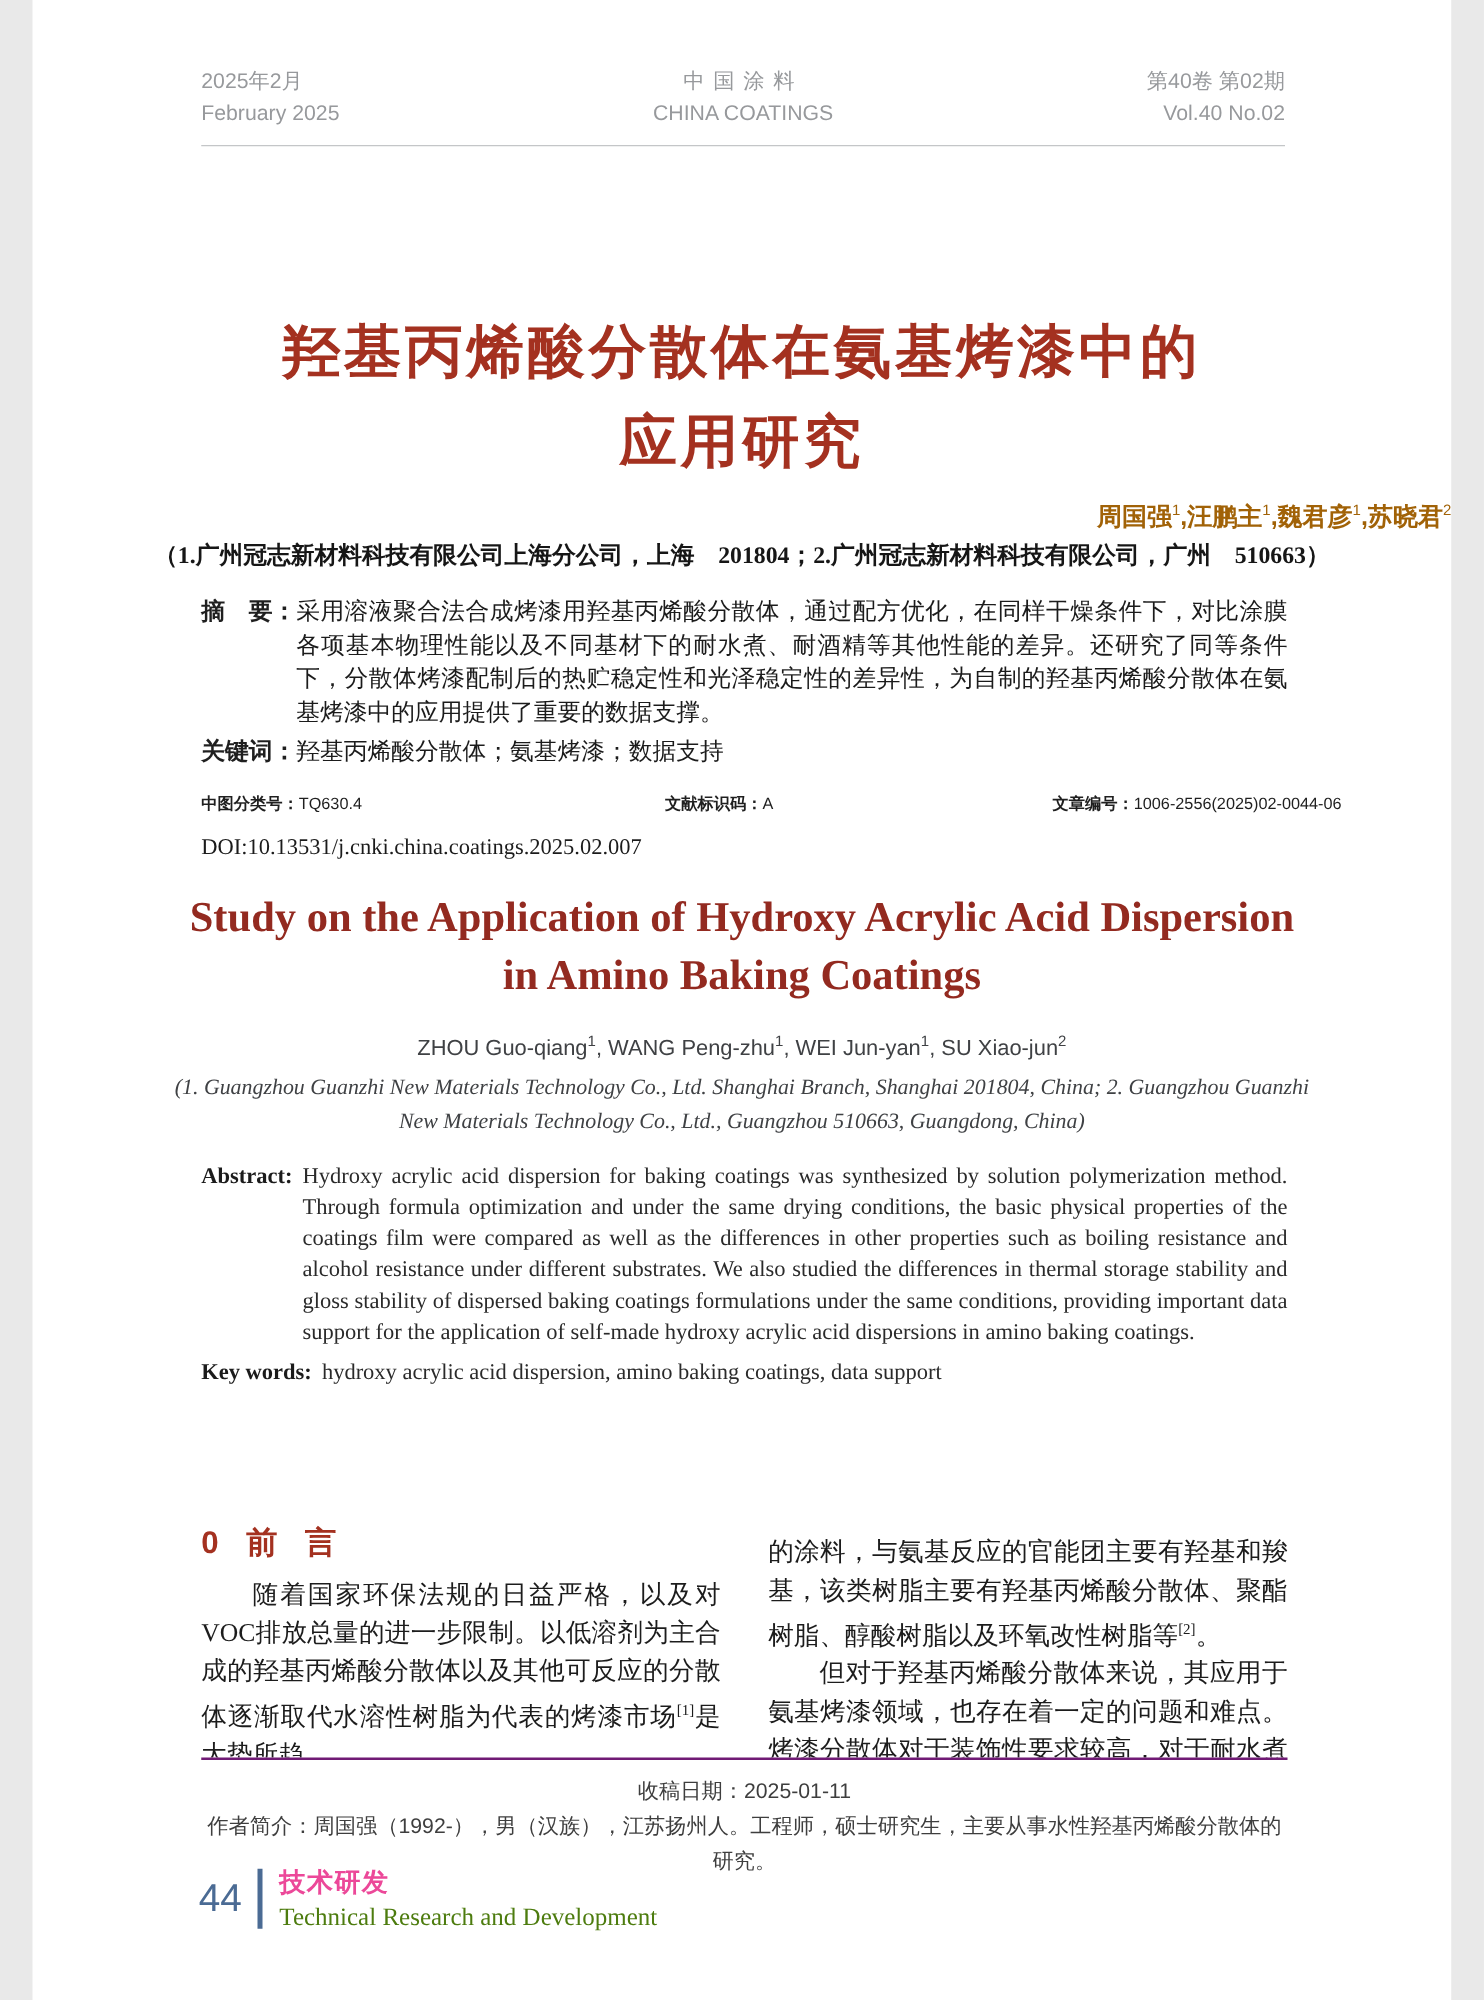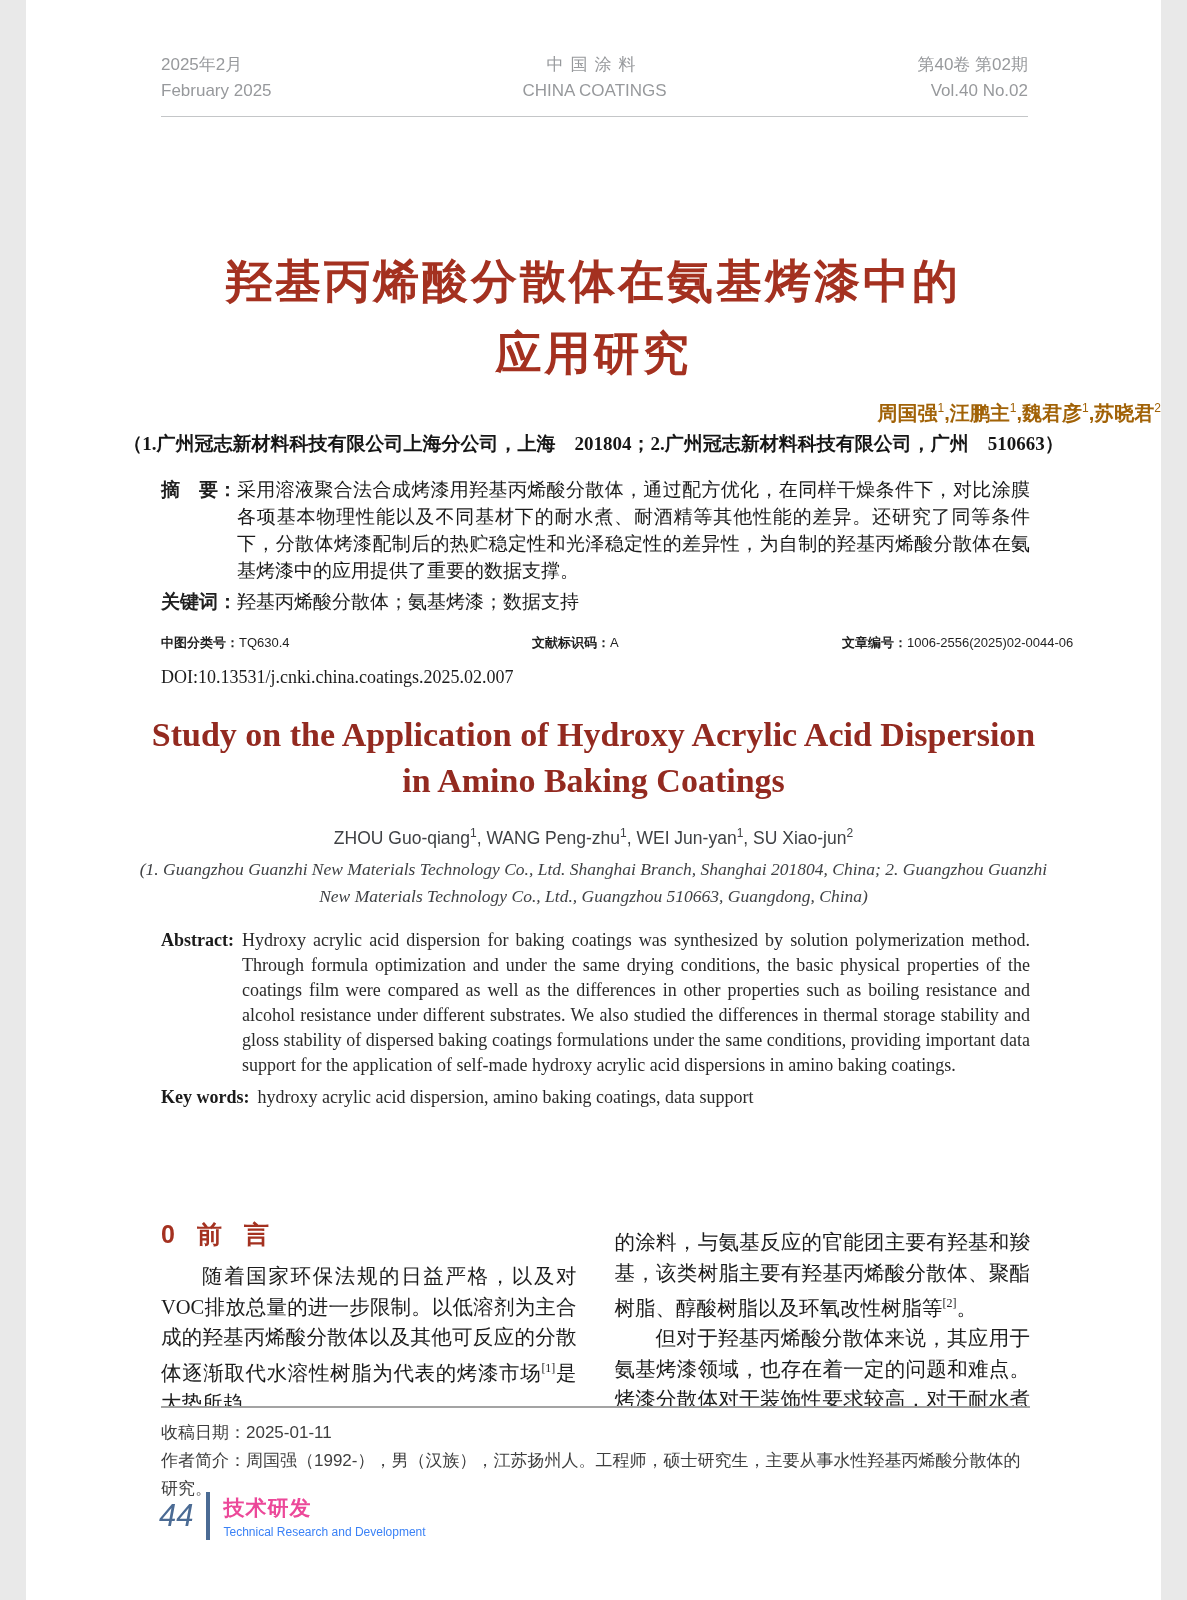--- a/index.html
+++ b/index.html
@@ -98,30 +98,30 @@
     font-family:"Liberation Serif", serif; font-size:20.5px; line-height:30.5px;
     text-align:justify; color:#1c1c1c;
   }
   .body-cols p sup { font-size:12px; }
   .indent { text-indent:2em; }
   .col-right { padding-top:11px; }
 
   
   .footnotes {
     position:absolute; left:135px; right:131px; top:1406px;
-    border-top:2px solid #a3a3a3; padding-top:11px;
-    font-size:17px; line-height:28px; color:#3e3e3e;
+    border-top:2px solid #701a75; padding-top:11px;
+    font-size:17px; line-height:28px; color:#3e3e3e;text-align:center;
   }
 
   
   .footer { position:absolute; left:133px; top:1492px; display:flex; align-items:center; }
-  .page-no { font-size:31px; color:#4b6b94; margin-right:13px;font-style:italic; }
+  .page-no { font-size:31px; color:#4b6b94; margin-right:13px; }
   .footer-bar { width:4px; height:48px; background:#4b6b94; margin-right:13px; }
   .footer-zh { font-size:21px; font-weight:700; color:#ec4899; letter-spacing:1px; }
-  .footer-en { font-family:Liberation Sans, sans-serif; font-size:12px; color:#3b82f6; margin-top:3px; }
+  .footer-en { font-family:Liberation Serif, serif; font-size:20px; color:#4d7c0f; margin-top:3px; }
 </style>
 </head>
 <body>
 
 <div class="page">
 
   <div class="header">
     <div class="header-row">
       <div class="h-left">2025年2月</div>
       <div class="h-center journal-zh">中国涂料</div>

